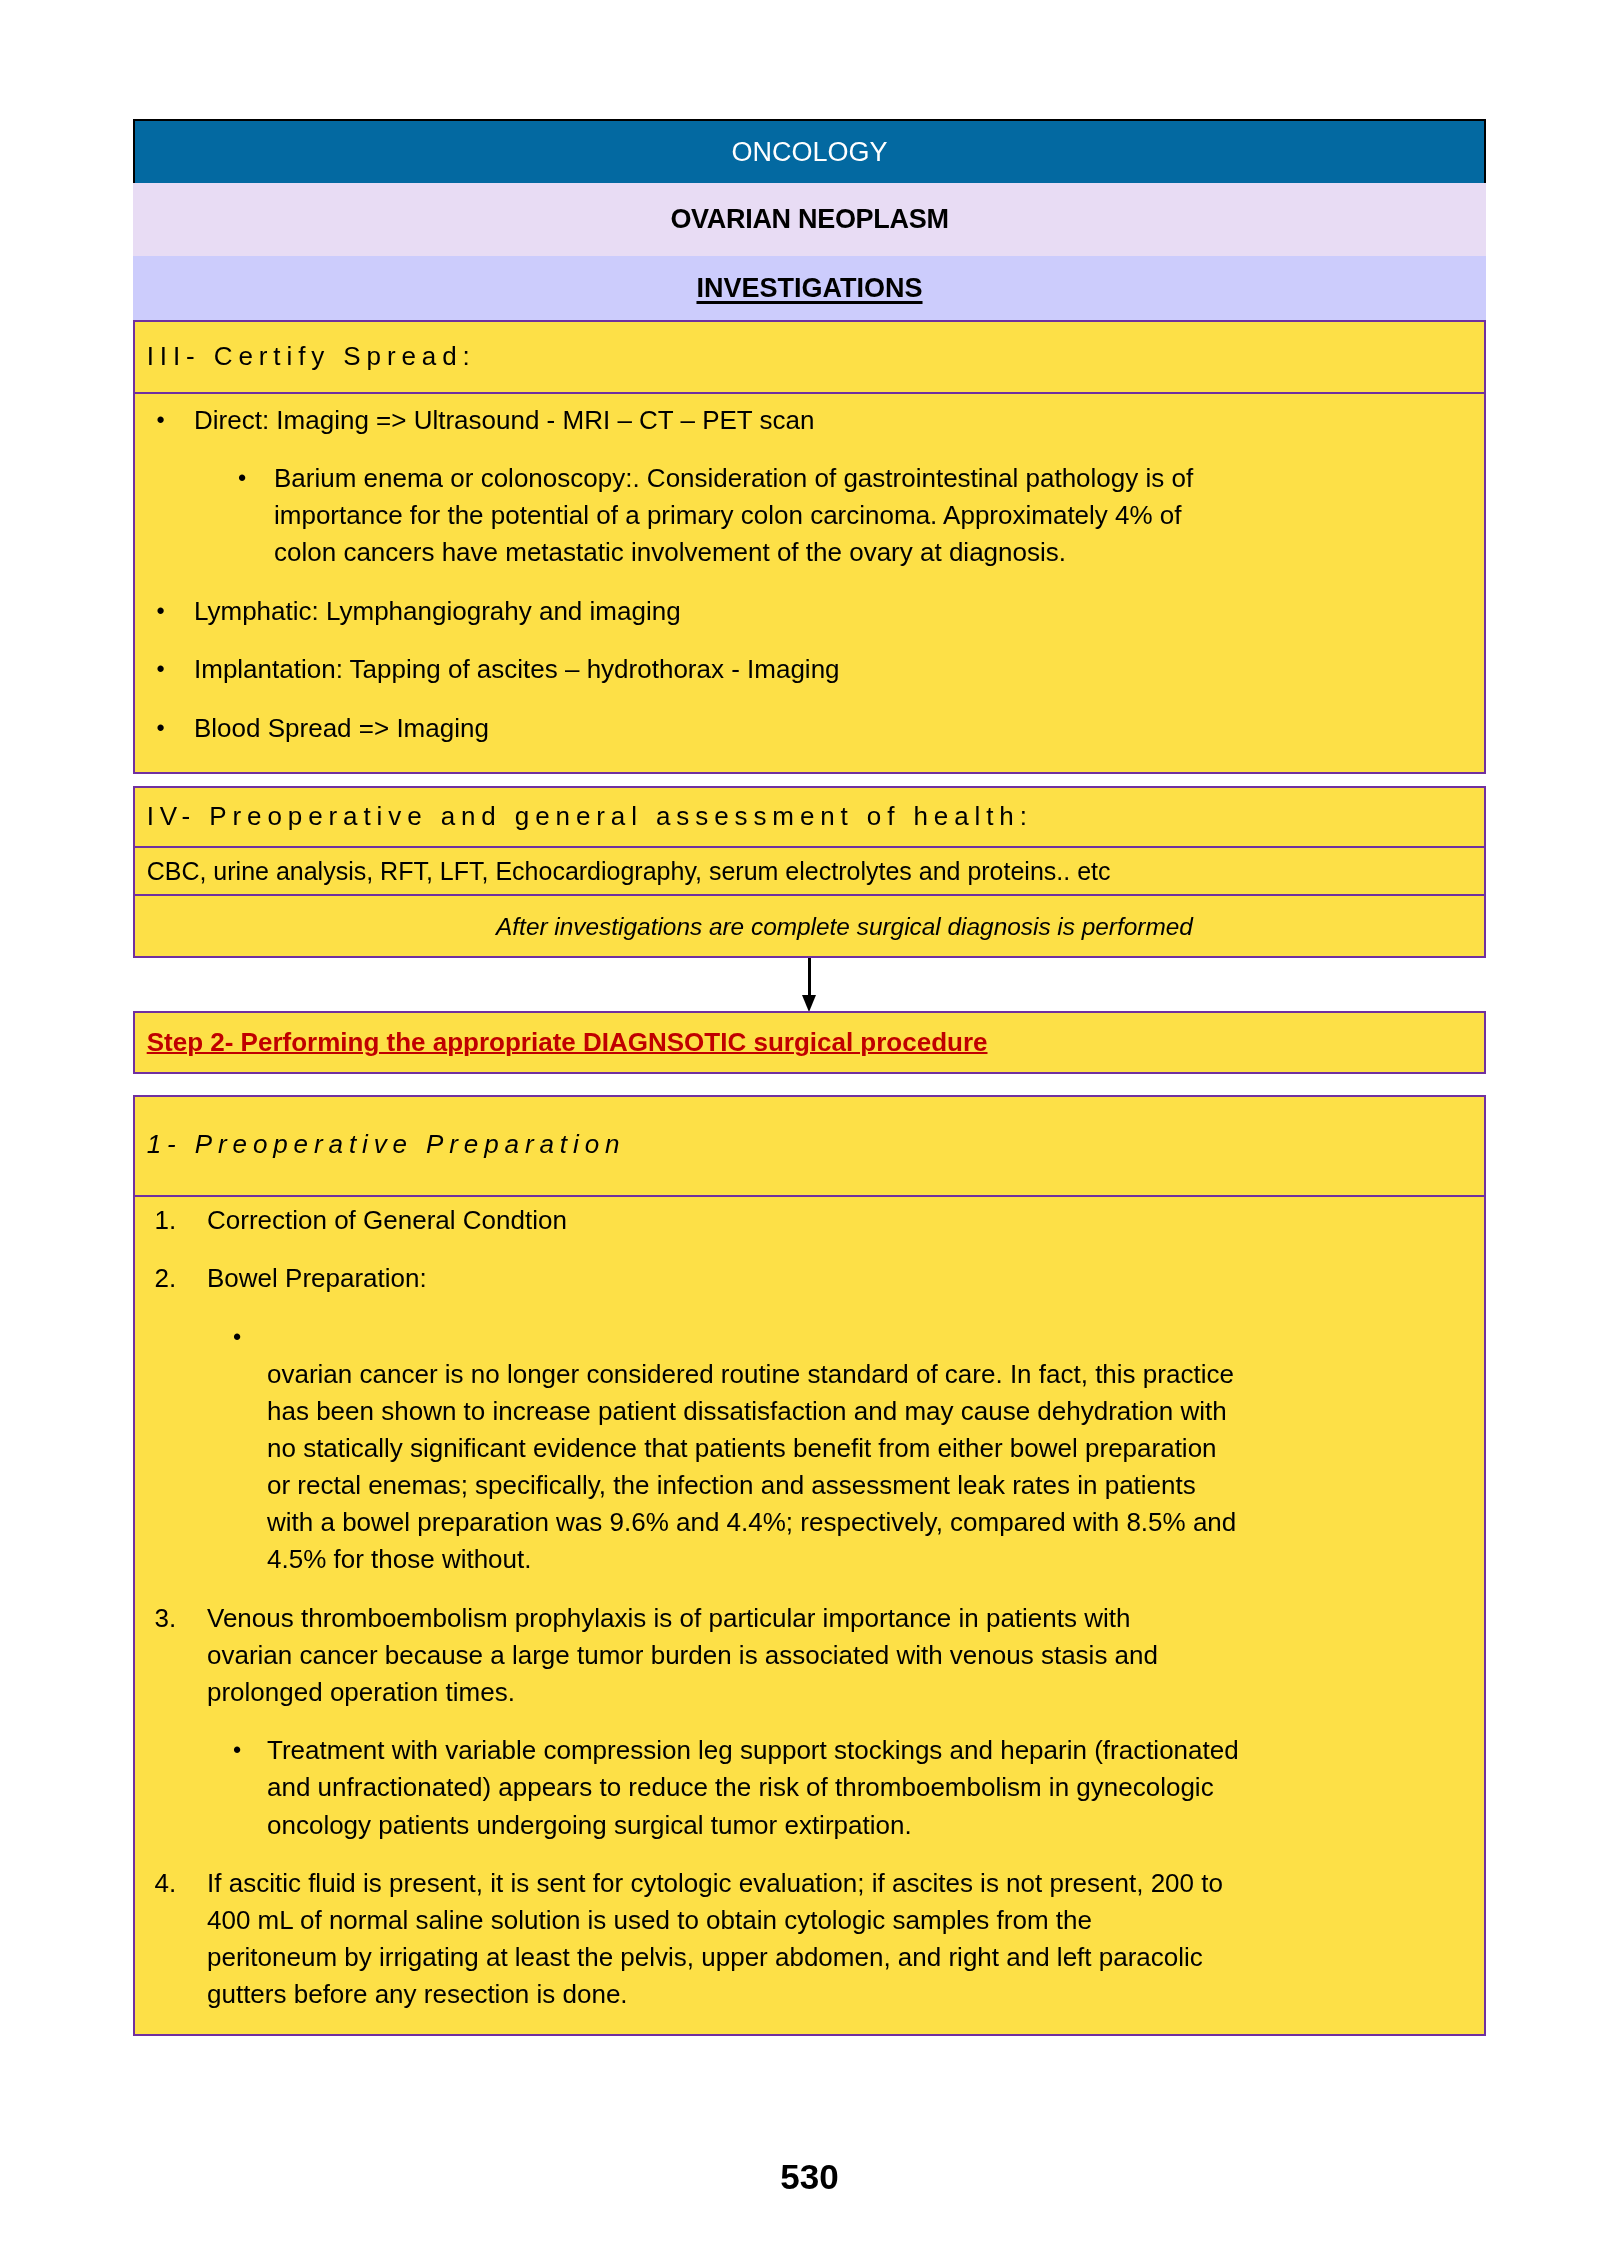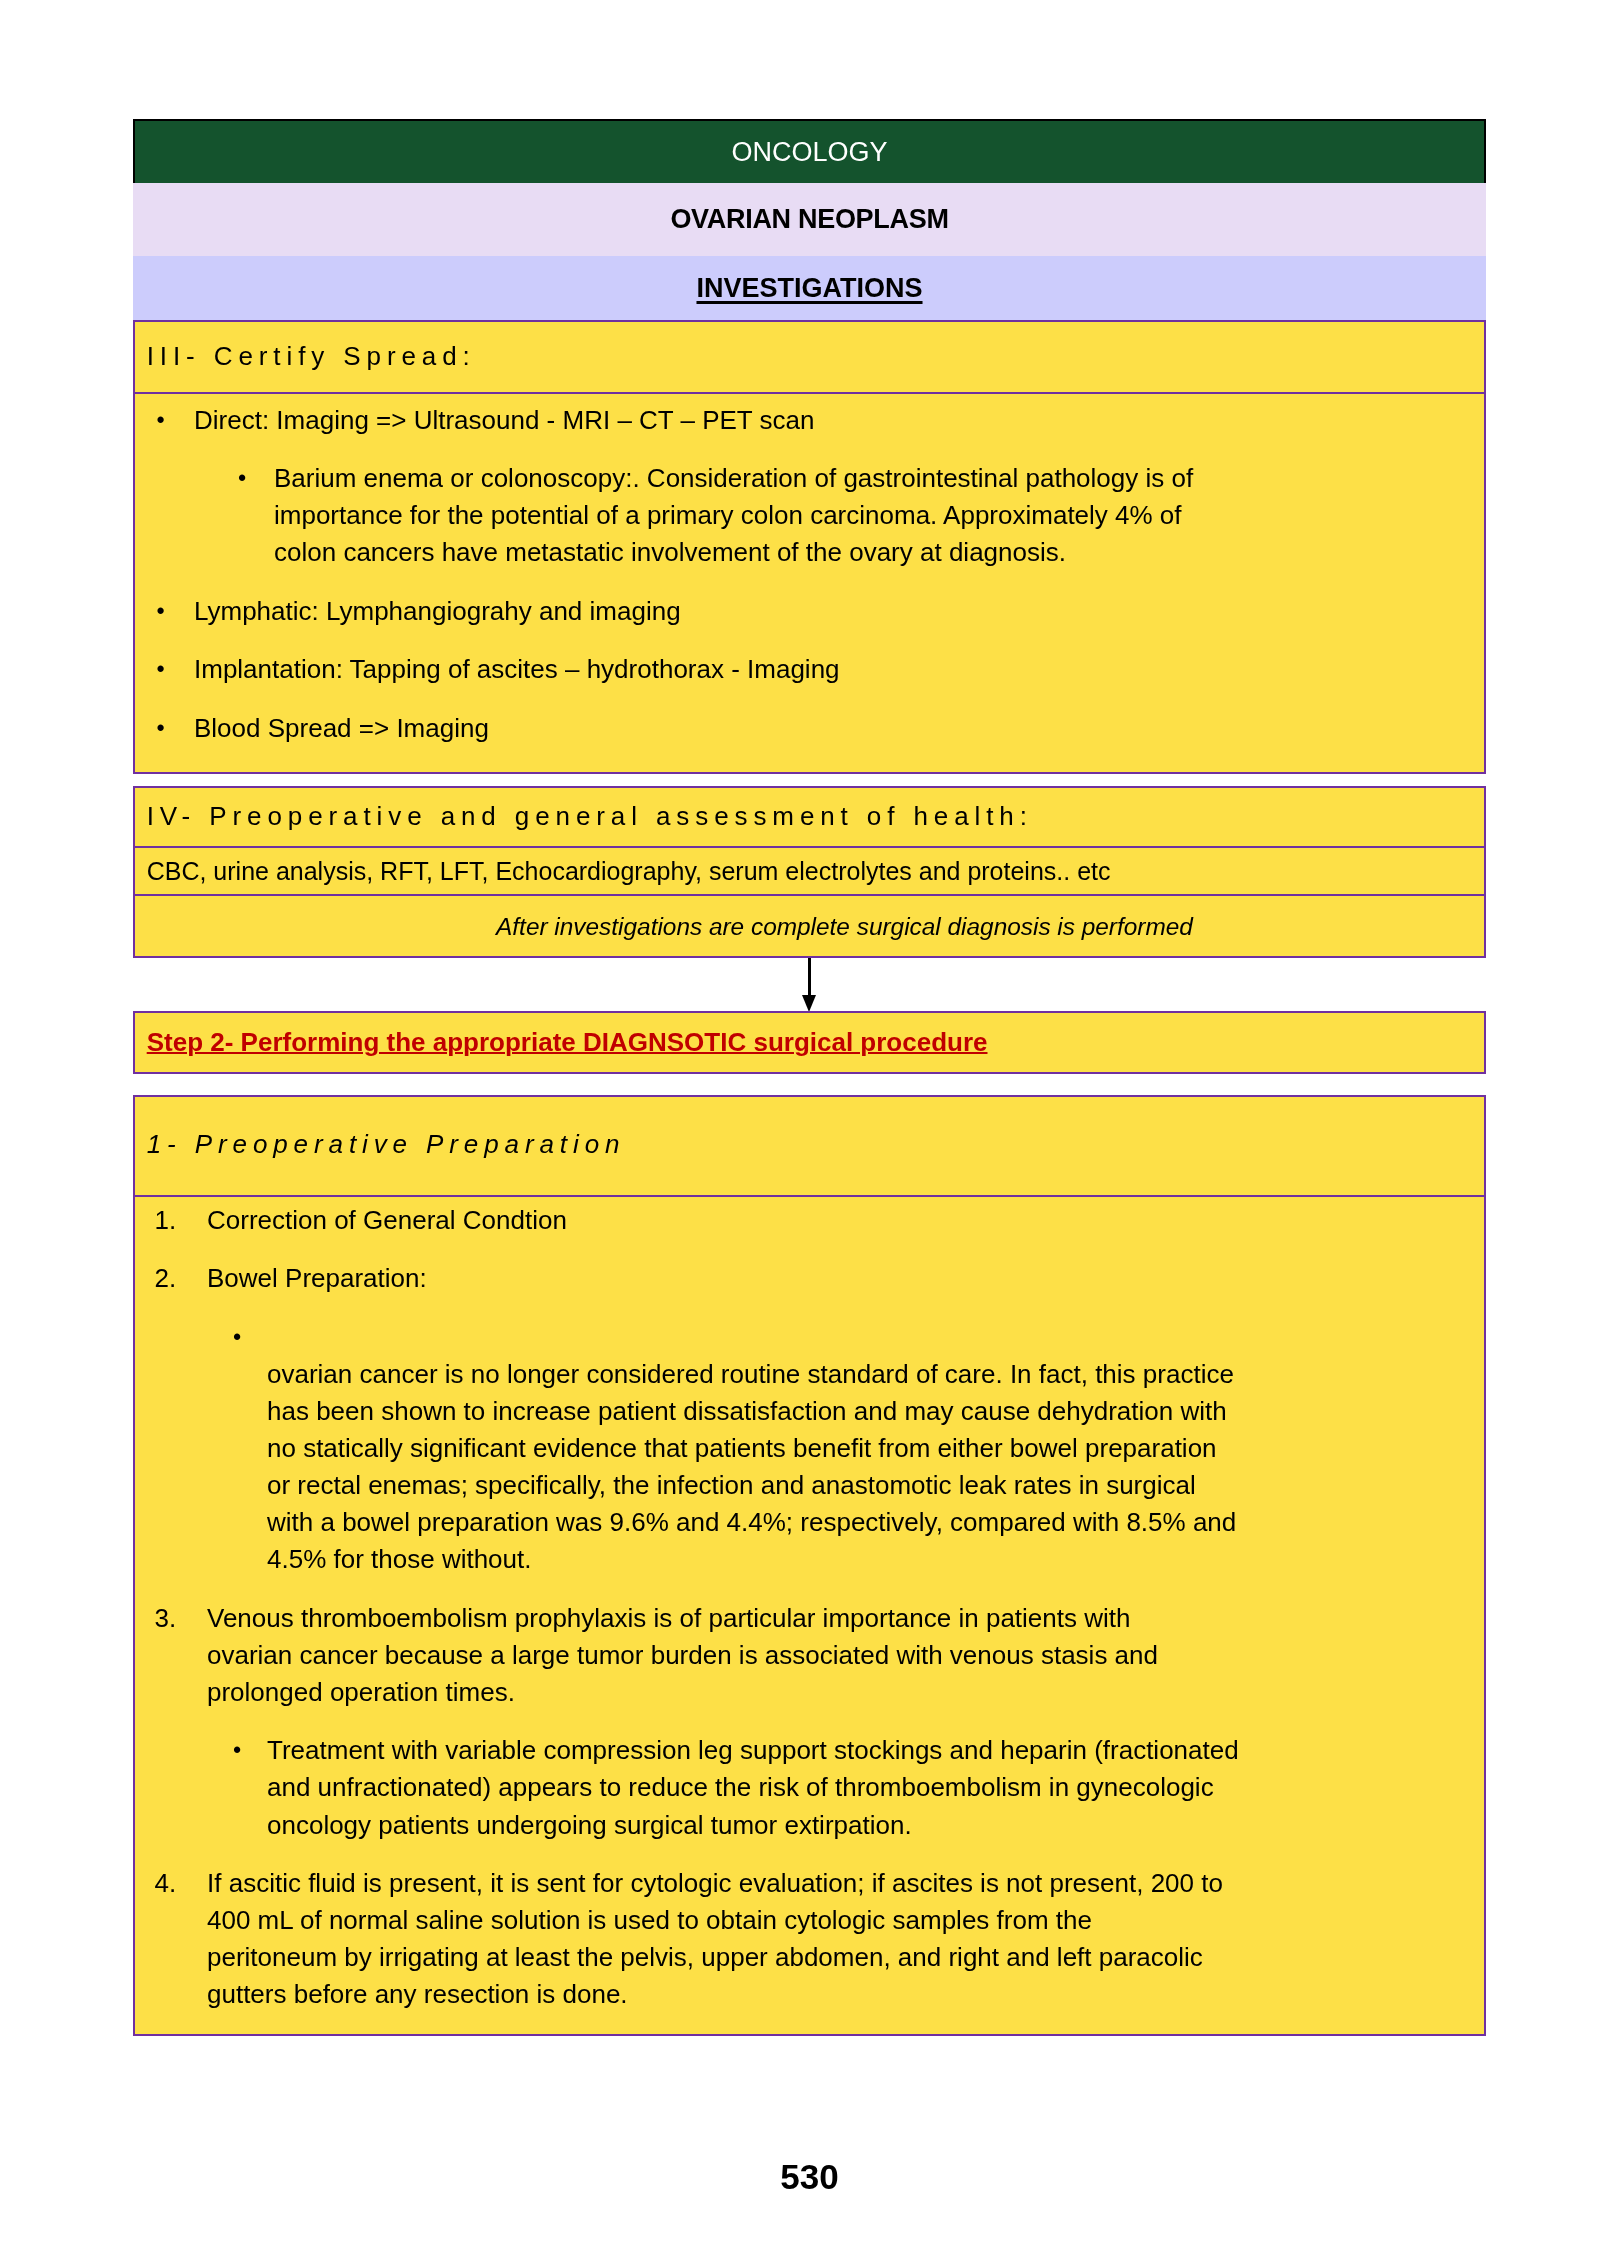--- a/index.html
+++ b/index.html
@@ -1,20 +1,20 @@
 <!DOCTYPE html>
 <html><head>
 <meta charset="utf-8">
 <style>
   html, body { margin: 0; padding: 0; background: #ffffff; }
   body { width: 1619px; height: 2263px; position: relative; overflow: hidden;
          font-family: "Liberation Sans", sans-serif; color: #000; }
   .abs { position: absolute; box-sizing: border-box; }
   .band { left: 133px; width: 1353px; display: flex; align-items: center; justify-content: center; }
-  #band-oncology { top: 119px; height: 64px; background: #14532d; border-top: 2.9px solid #000; border-left: 2.9px solid #000; border-right: 2.9px solid #000; color: #fff; font-size: 27px; }
+  #band-oncology { top: 119px; height: 64px; background: #0369a1; border-top: 2.9px solid #000; border-left: 2.9px solid #000; border-right: 2.9px solid #000; color: #fff; font-size: 27px; }
   #band-title { top: 183px; height: 73px; background: #e8dcf4; font-weight: bold; font-size: 27px; letter-spacing: -0.3px; }
   #band-inv { top: 256px; height: 64px; background: #ccccfc; font-weight: bold; font-size: 27px; }
   #band-inv span { text-decoration: underline; text-decoration-thickness: 2.9px; text-underline-offset: 3.9px; }
   .box { left: 133px; width: 1353px; border: 2.9px solid #7030a0; background: #fde047; }
   .spaced { letter-spacing: 5.9px; font-size: 26px; }
   .line { position: absolute; white-space: nowrap; font-size: 26px; line-height: 37px; }
   .dot { position: absolute; font-size: 23.4px; line-height: 37px; }
   #arrow-line { left: 808px; top: 958px; width: 2.9px; height: 39px; background: #000; }
   #arrow-head { left: 802px; top: 995px; width: 0; height: 0; border-left: 7.8px solid transparent; border-right: 7.8px solid transparent; border-top: 17.6px solid #000; }
   #step2-text { color: #c00000; font-weight: bold; text-decoration: underline; text-decoration-thickness: 2px; font-size: 26px; }
@@ -75,21 +75,21 @@
 
 <div class="abs box" id="preop-body" style="top:1195px;height:841px;">
     <div class="line" style="left: 19.5px; top: 4.9px;">1.</div>
     <div class="line" style="left: 72px; top: 4.9px;">Correction of General Condtion</div>
     <div class="line" style="left: 19.5px; top: 63px;">2.</div>
     <div class="line" style="left: 72px; top: 63px;">Bowel Preparation:</div>
     <div class="dot" style="left: 98px; top: 122px;">•</div>
     <div class="line" style="left: 132px; top: 159px;">ovarian cancer is no longer considered routine standard of care. In fact, this practice</div>
     <div class="line" style="left: 132px; top: 196px;">has been shown to increase patient dissatisfaction and may cause dehydration with</div>
     <div class="line" style="left: 132px; top: 233px;">no statically significant evidence that patients benefit from either bowel preparation</div>
-    <div class="line" style="left: 132px; top: 270px;">or rectal enemas; specifically, the infection and anastomotic leak rates in surgical</div>
+    <div class="line" style="left: 132px; top: 270px;">or rectal enemas; specifically, the infection and assessment leak rates in patients</div>
     <div class="line" style="left: 132px; top: 307px;">with a bowel preparation was 9.6% and 4.4%; respectively, compared with 8.5% and</div>
     <div class="line" style="left: 132px; top: 344px;">4.5% for those without.</div>
     <div class="line" style="left: 19.5px; top: 403px;">3.</div>
     <div class="line" style="left: 72px; top: 403px;">Venous thromboembolism prophylaxis is of particular importance in patients with</div>
     <div class="line" style="left: 72px; top: 440px;">ovarian cancer because a large tumor burden is associated with venous stasis and</div>
     <div class="line" style="left: 72px; top: 477px;">prolonged operation times.</div>
     <div class="dot" style="left: 98px; top: 535px;">•</div>
     <div class="line" style="left: 132px; top: 535px;">Treatment with variable compression leg support stockings and heparin (fractionated</div>
     <div class="line" style="left: 132px; top: 572px;">and unfractionated) appears to reduce the risk of thromboembolism in gynecologic</div>
     <div class="line" style="left: 132px; top: 610px;">oncology patients undergoing surgical tumor extirpation.</div>

